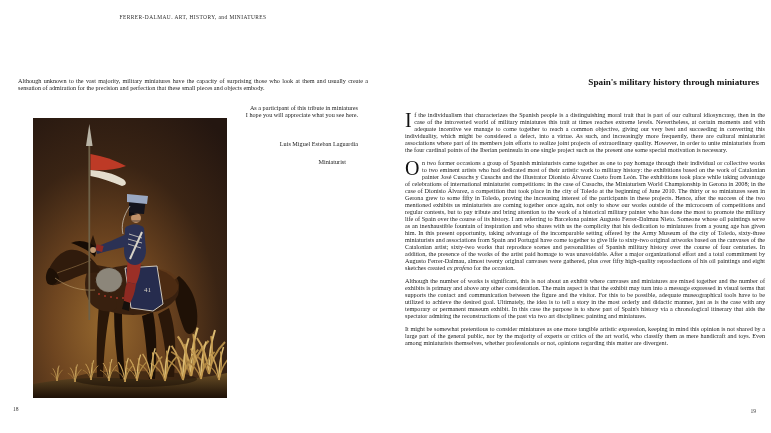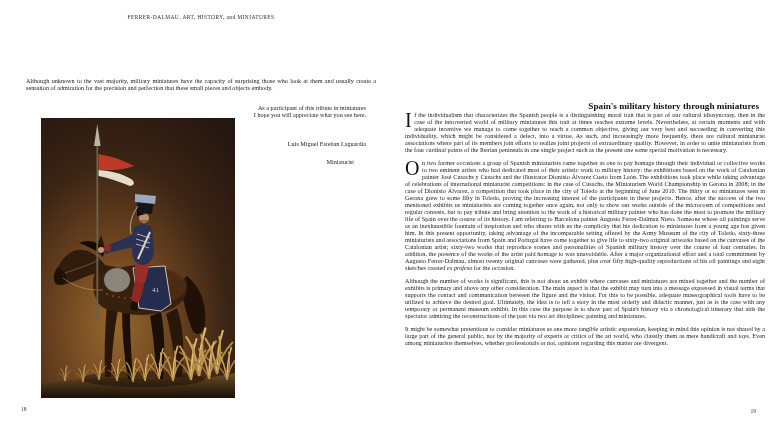--- a/index.html
+++ b/index.html
@@ -1,19 +1,19 @@
 <!DOCTYPE html>
 <html style="--pennant-red: #bd3a26; --pennant-white: #e4ddcd; --photo-bg-amber: #8f6129; --photo-bg-dark: #251710; --horse-brown: #38200f; --uniform-blue: #2b3154; --trousers-red: #9b2f26; --grass-gold: #c9a058;"><head>
 <meta charset="utf-8">
 <style>
   html,body{margin:0;padding:0;background:#e8e8e8;}
   .spread{position:relative;width:771px;height:433px;background:#ffffff;overflow:hidden;
           font-family:"Liberation Serif","DejaVu Serif",serif;color:#1c1c1c;}
   .page{position:absolute;top:0;height:433px;}
-  .page-left{left:8px;width:385px;}
+  .page-left{left:0;width:385px;}
   .page-right{left:386px;width:385px;}
 
   .running-header{position:absolute;top:14px;left:18px;width:350px;text-align:center;
                   font-size:5.4px;letter-spacing:0.45px;color:#2a2a2a;}
 
   .intro{position:absolute;top:77px;left:18px;width:350px;
          font-size:6.2px;line-height:7px;text-align:justify;}
 
   .tribute{position:absolute;top:104px;left:108px;width:250px;text-align:right;
            font-size:6.2px;line-height:7px;}
@@ -21,21 +21,21 @@
   .sig-role{position:absolute;top:158px;left:108px;width:238px;text-align:right;font-size:6.2px;}
 
   .photo{position:absolute;top:118px;left:33px;width:194px;height:280px;}
   .photo svg{display:block;width:194px;height:280px;}
 
   .pageno{position:absolute;font-size:5.6px;color:#3a3a3a;}
   .pageno-left{left:13px;top:406px;}
   .pageno-right{right:15px;top:408px;}
 
   .title{position:absolute;top:78px;left:13px;width:360px;text-align:right;
-         font-weight:bold;font-size:9.2px;line-height:9.6px;color:#101010;margin-top:24px;}
+         font-weight:bold;font-size:9.2px;line-height:9.6px;color:#101010;}
 
   .col{position:absolute;top:111px;left:19px;width:360px;}
   .body-p{margin:0 0 6px 0;font-size:6.2px;line-height:7px;text-align:justify;}
   .body-p:last-child{margin-bottom:0;}
   .dropcap{float:left;font-size:20px;line-height:17.5px;padding:1px 2.5px 0 0;color:#101010;}
   .it{font-style:italic;}
 </style>
 </head>
 <body>
 

